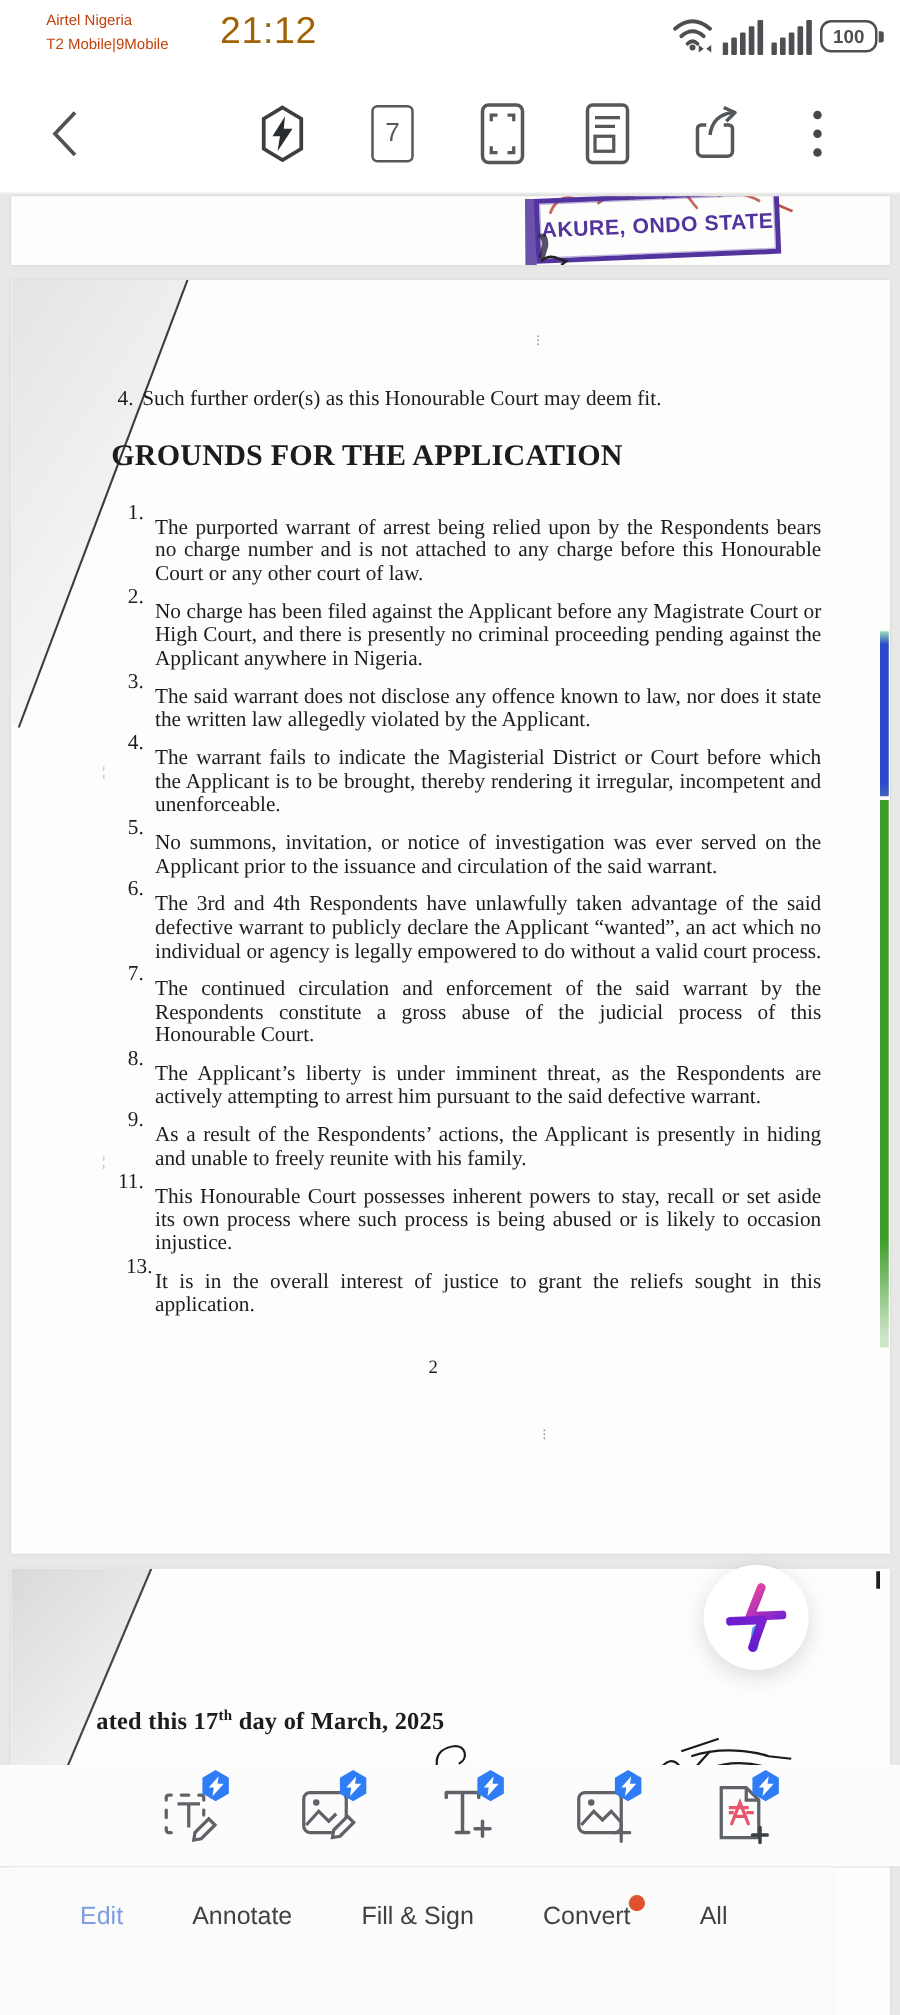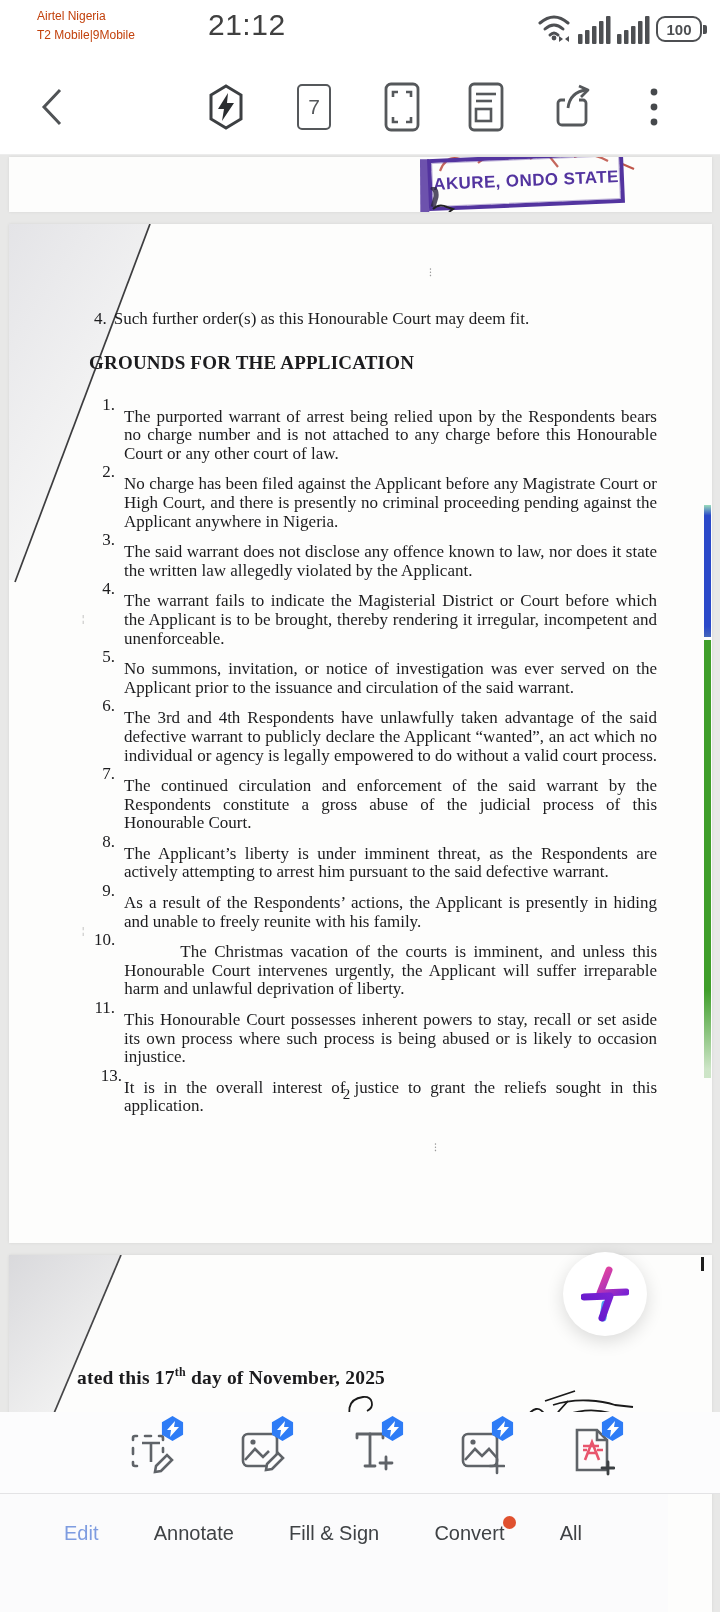--- a/index.html
+++ b/index.html
@@ -4,21 +4,21 @@
 <style>
   * { margin:0; padding:0; box-sizing:border-box; }
   html,body { background:#ffffff; }
   #screen {
     position:relative; width:720px; height:1612px; overflow:hidden;
     background:#ffffff; font-family:"Liberation Sans", sans-serif;
   }
   
   .statusbar { position:absolute; top:0; left:0; width:720px; height:58px; background:#fff; }
   .carrier { position:absolute; left:37px; top:7px; font-size:12px; line-height:19px; color:#c2410c; }
-  .clock { position:absolute; left:176px; top:8px; font-size:30px; color:#404040; letter-spacing:.5px;margin-left:32px; }
+  .clock { position:absolute; left:176px; top:8px; font-size:30px; color:#a16207; letter-spacing:.5px; }
   .sb-icons { position:absolute; right:18px; top:10px; height:38px; display:flex; align-items:center; gap:3px; }
   .batt { position:relative; width:46px; height:26px; border:2.5px solid #4d4f52; border-radius:9px;
           display:flex; align-items:center; justify-content:center; font-size:15px; font-weight:bold; color:#4d4f52; }
   .batt:after { content:""; position:absolute; right:-7px; top:7px; width:4px; height:9px; background:#4d4f52; border-radius:0 2px 2px 0; }
   
   .toolbar { position:absolute; top:58px; left:0; width:720px; height:97px; background:#fff; border-bottom:1px solid #ededed; }
   .tb-ico { position:absolute; top:0; height:97px; display:flex; align-items:center; justify-content:center; }
   .pagebox { width:34px; height:46px; border:2.6px solid #55585b; border-radius:5px;
              display:flex; align-items:center; justify-content:center; font-size:21px; color:#55585b; }
   
@@ -32,21 +32,21 @@
            border:4.5px solid #53349f; transform:rotate(-2.4deg);
            display:flex; align-items:center; justify-content:center;
            color:#53349f; font-weight:bold; font-size:17px; letter-spacing:.4px; white-space:nowrap;
            box-shadow:inset 0 0 0 1px rgba(83,52,159,.35); background:rgba(255,255,255,.1); }
   .stamp:before { content:""; position:absolute; left:-12px; top:-4px; width:9px; height:56px; background:#53349f; opacity:.85; transform:rotate(2deg); }
   
   .serif { font-family:"Liberation Serif", serif; color:#1c1c1e; }
   .content { position:absolute; left:85px; top:86px; width:563px; }
   .prelim { display:flex; font-size:17px; line-height:18.6px; margin-bottom:23px; }
   .prelim .num { flex:0 0 13px; padding-right:7px; }
-  .grounds-head { font-size:19px; font-weight:bold; margin-left:-5px; margin-bottom:22px; letter-spacing:.2px; }
+  .grounds-head { font-size:24px; font-weight:bold; margin-left:-5px; margin-bottom:22px; letter-spacing:.2px; }
   .g-item { display:flex; font-size:17px; line-height:18.6px; }
   .g-num { flex:0 0 30px; text-align:right; padding-right:9px; }
   .g-text { flex:1; text-align:justify;margin-top:12px; }
   .g-item.tight .g-num { padding-right:2px; }
   .g-item.indent10 .g-text { text-indent:56px; }
   .pageno { position:absolute; left:0; top:862px; width:675px; text-align:center; font-size:15px; }
   .strip { position:absolute; width:7px; right:1px; }
   .strip.blue { top:281px; height:132px; background:linear-gradient(#9db,  #2b49c9 8%, #2b49c9 92%, #46b); }
   .strip.green { top:416px; height:438px; background:linear-gradient(#3f9e2a 0%, #3f9e2a 80%, rgba(63,158,42,.25) 98%); }
   .edge-tick { position:absolute; right:8px; top:2px; width:3px; height:14px; background:#1d1d1d; }
@@ -249,24 +249,20 @@
           <div class="g-text">The continued circulation and enforcement of the said warrant by the Respondents constitute a gross abuse of the judicial process of this Honourable Court.</div>
         </div>
       <div class="g-item">
           <span class="g-num">8.</span>
           <div class="g-text">The Applicant’s liberty is under imminent threat, as the Respondents are actively attempting to arrest him pursuant to the said defective warrant.</div>
         </div>
       <div class="g-item">
           <span class="g-num">9.</span>
           <div class="g-text">As a result of the Respondents’ actions, the Applicant is presently in hiding and unable to freely reunite with his family.</div>
         </div>
-      <div class="g-item indent10">
-          <span class="g-num">10.</span>
-          <div class="g-text">The Christmas vacation of the courts is imminent, and unless this Honourable Court intervenes urgently, the Applicant will suffer irreparable harm and unlawful deprivation of liberty.</div>
-        </div>
       <div class="g-item">
           <span class="g-num">11.</span>
           <div class="g-text">This Honourable Court possesses inherent powers to stay, recall or set aside its own process where such process is being abused or is likely to occasion injustice.</div>
         </div>
       <div class="g-item tight">
           <span class="g-num">13.</span>
           <div class="g-text">It is in the overall interest of justice to grant the reliefs sought in this application.</div>
         </div>
     </div>
 
@@ -287,21 +283,21 @@
         <linearGradient id="fold3" x1="0" y1="0" x2=".7" y2="1">
           <stop offset="0" stop-color="#d9d9dc"></stop>
             <stop offset="1" stop-color="#f6f6f5"></stop>
         </linearGradient>
       </defs>
       <polygon points="112,0 42,168 0,168 0,0" fill="url(#fold3)"></polygon>
       <line x1="112" y1="0" x2="40" y2="170" stroke="#454547" stroke-width="1.7"></line>
     </svg>
     <div class="edge-tick"></div>
 
-    <div class="dateline"><span>ated this 17</span><sup>th</sup><span> day of November, 2025</span></div>
+    <div class="dateline"><span>ated this 17</span><sup>th</sup><span> day of March, 2025</span></div>
 
     <svg style="position:absolute;left:320px;top:130px;" width="330" height="40" viewBox="0 0 330 40">
       <g fill="none" stroke="#1a1a1a" stroke-width="1.8">
         <path d="M28 38 C 16 30 18 14 34 12 C 44 11 46 22 38 26"></path>
         <path d="M128 32 l 10 -3"></path>
         <path d="M196 34 q 12 -18 20 -4 q 5 9 14 -4 l 9 -10"></path>
         <path d="M216 16 l 30 -10 M224 20 c 24 -8 50 -4 62 0 l 18 2"></path>
         <path d="M238 30 q 20 -8 44 -2"></path>
       </g>
     </svg>

